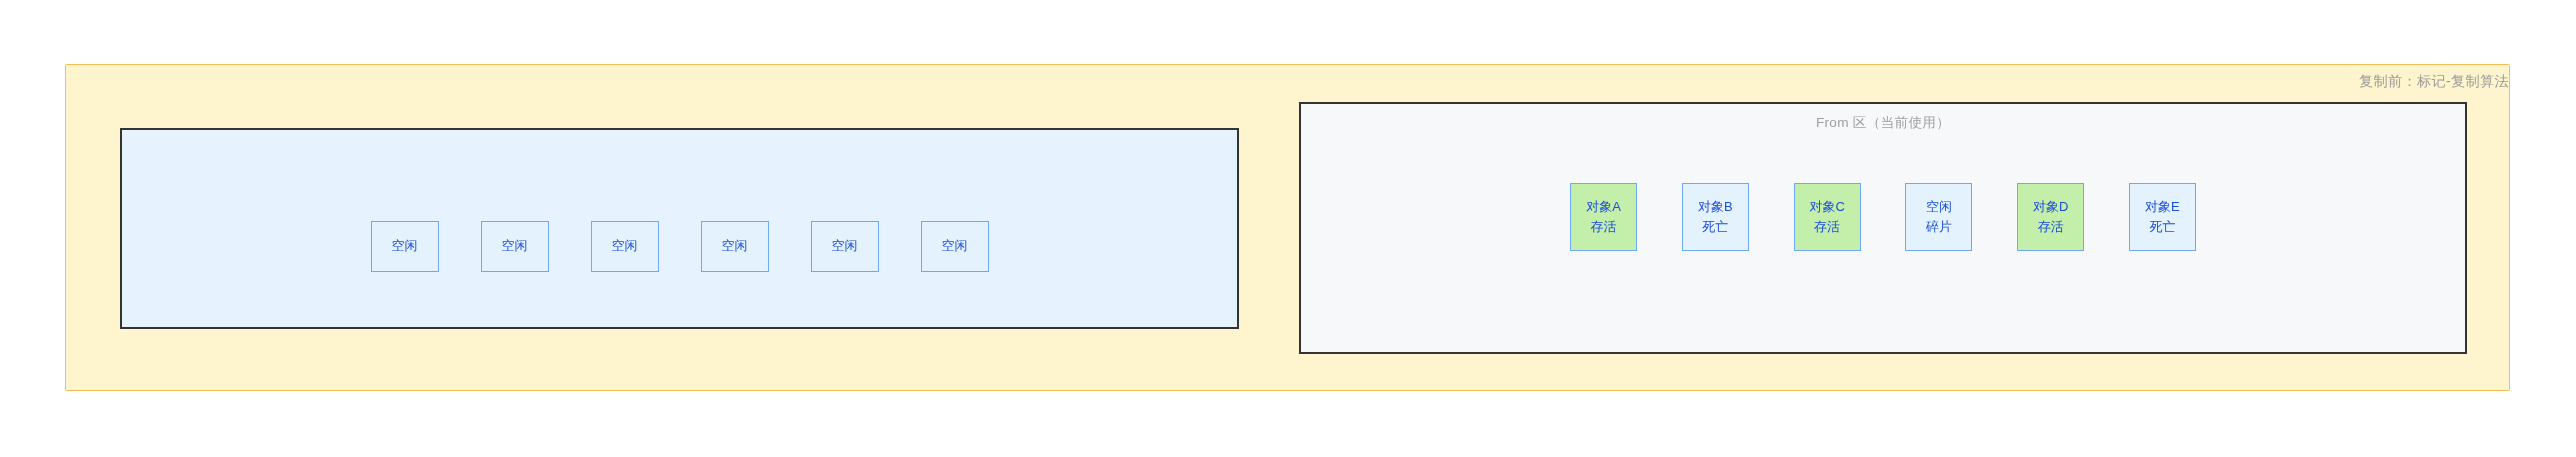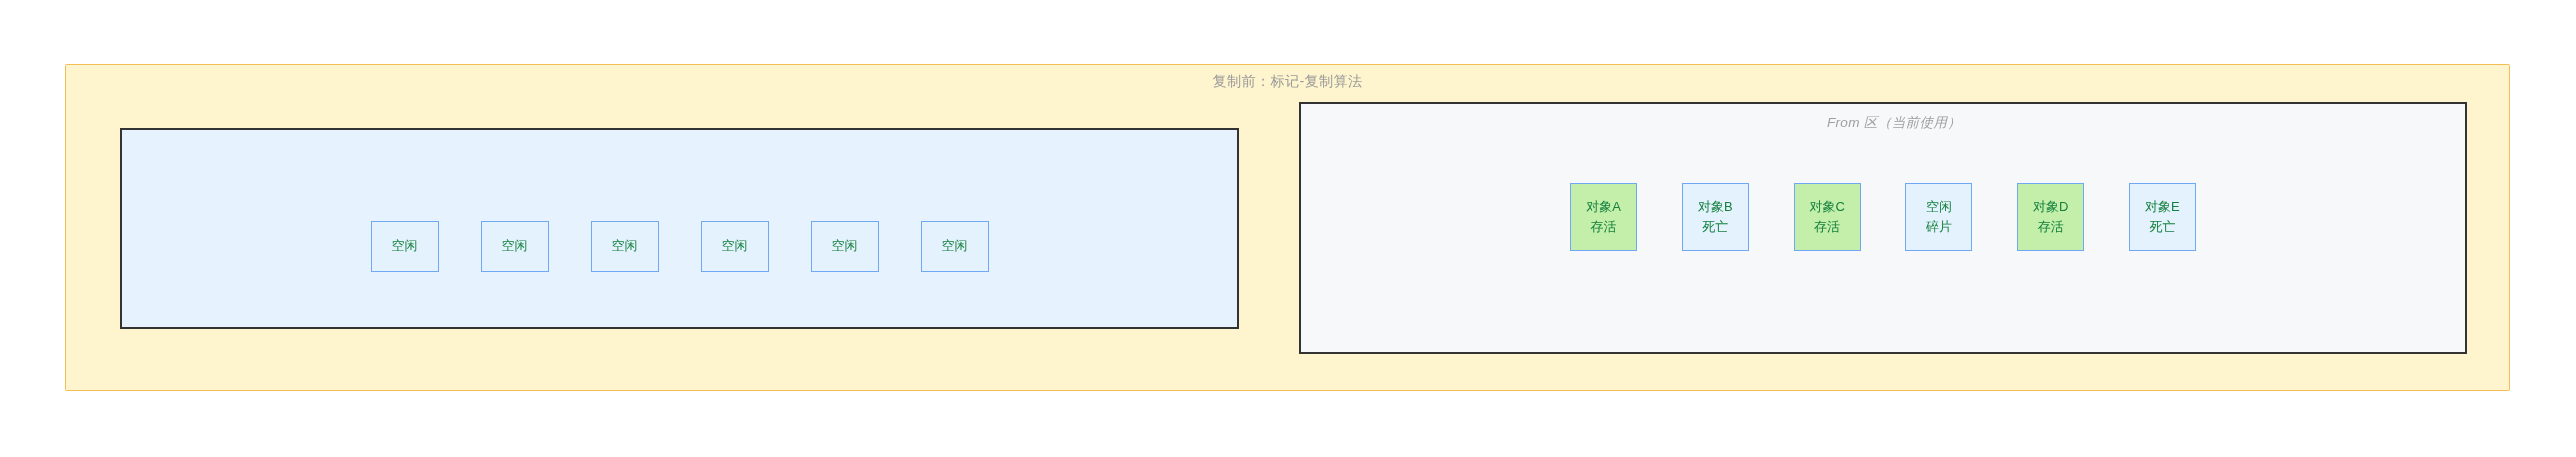--- a/index.html
+++ b/index.html
@@ -25,46 +25,45 @@
     background: #FEF4CD;
     border: 1.4px solid #F5BE54;
     border-radius: 1.4px;
   }
 
   #diagram-title {
     position: absolute;
     left: 0;
     top: 6.8px;
     width: 100%;
-    text-align: center;
+    text-align: right;
     font-size: 14.2px;
     line-height: 19px;
     color: #9B9B9B;
     letter-spacing: 0.3px;
     white-space: nowrap;
   }
 
   
   .region-panel {
     position: absolute;
     box-sizing: border-box;
     border: 2px solid #333333;
   }
 
   .region-title {
     position: absolute;
-    left: 11px;
+    left: 0;
     width: 100%;
     text-align: center;
     font-size: 13.6px;
     line-height: 17.6px;
     color: #A0A0A0;
     letter-spacing: 0.3px;
     white-space: nowrap;
-    font-style: italic;
   }
 
   .slot-row {
     position: absolute;
     left: 0;
     width: 100%;
     display: flex;
     flex-direction: row;
     justify-content: center;
     align-items: center;
@@ -74,21 +73,21 @@
   .slot {
     box-sizing: border-box;
     display: flex;
     flex-direction: column;
     justify-content: center;
     align-items: center;
     border: 1.4px solid #6FA8F5;
     background: #E3F2FD;
     font-size: 13px;
     line-height: 20.4px;
-    color: #15803d;
+    color: #1d4ed8;
     white-space: nowrap;
   }
   .slot.alive {
     background: #C3EFAB;
   }
   .slot .slot-line {
     display: block;
   }
 
   

